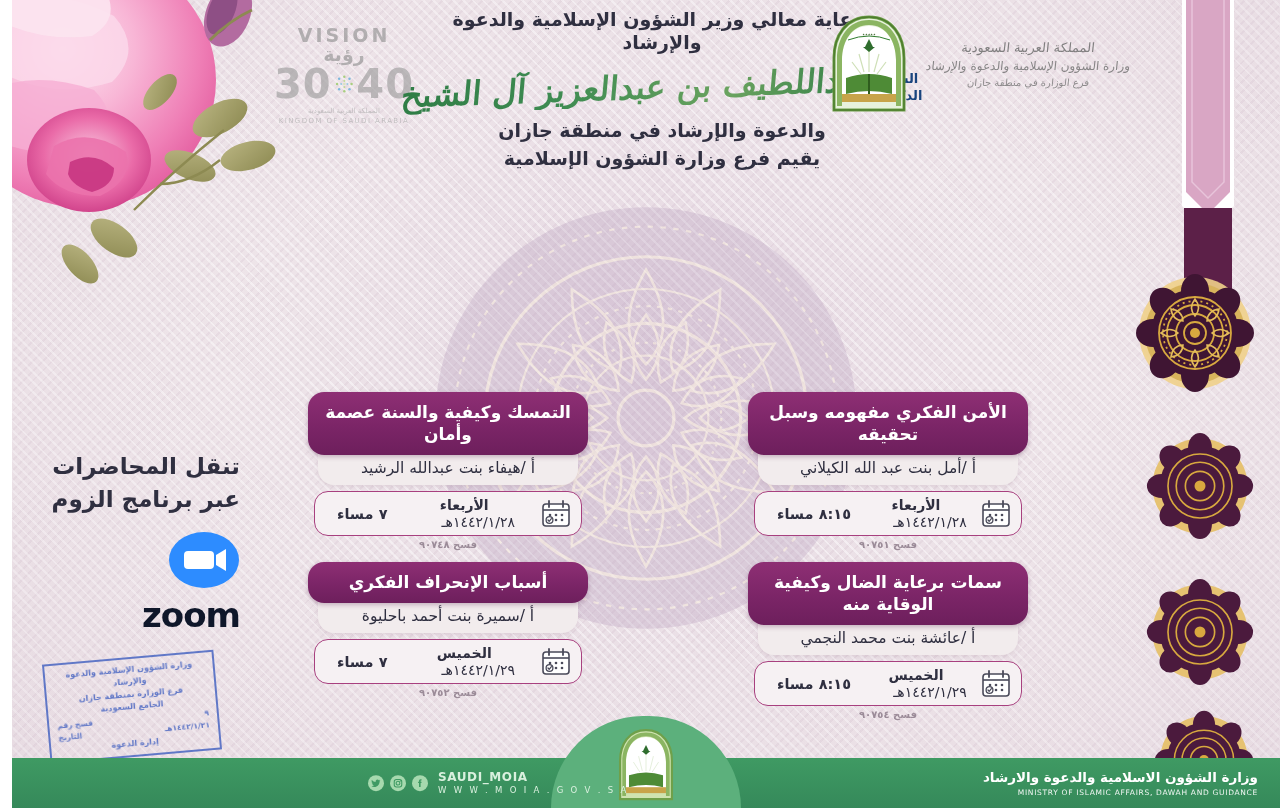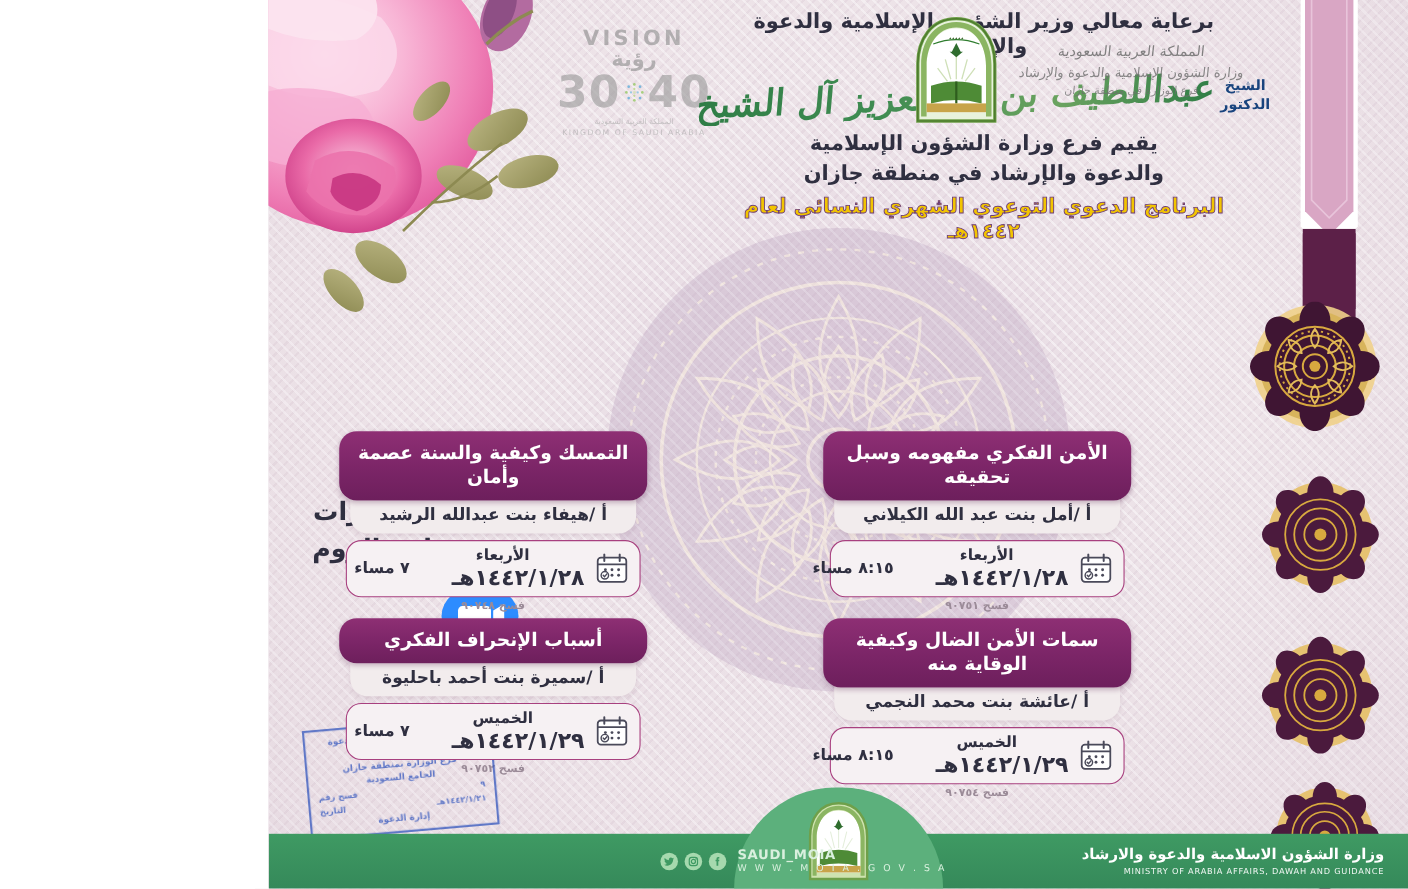--- a/index.html
+++ b/index.html
@@ -4,21 +4,21 @@
 <title>تأصيل الفكر</title>
 <style>
   * { box-sizing: border-box; margin: 0; padding: 0; }
   html, body {
     width: 1280px; height: 808px;
     overflow: hidden;
     font-family: "DejaVu Sans", "Liberation Sans", sans-serif;
   }
   #poster {
     position: relative;
-    width: 1036px; height: 808px;
+    width: 1268px; height: 808px;
     background: #ece2e8;
     overflow: hidden;
   }
 
   
   .bg-base {
     position: absolute; inset: 0;
     background:
       radial-gradient(circle at 50% 46%, #e6d7e2 0%, #eadfe6 28%, #efe6ea 55%, #f1e9ec 100%);
   }
@@ -171,38 +171,38 @@
     font-size: 17px; font-weight: 700;
     line-height: 1.3;
     box-shadow: 0 2px 5px rgba(80,20,70,.28);
     position: relative; z-index: 3;
   }
   .card-speaker {
     background: #f2eced;
     border-radius: 0 0 16px 16px;
     margin: -12px 10px 0;
     padding: 16px 10px 8px;
-    font-size: 15.5px; font-weight: 700; color: #2f2f40;
+    font-size: 15.5px; font-weight: 400; color: #2f2f40;
     position: relative; z-index: 2;
     box-shadow: 0 2px 4px rgba(120,80,110,.12);
   }
   .card-date {
     margin: 6px 6px 0;
     background: #f6f1f3;
     border: 1.6px solid #a8407f;
     border-radius: 14px;
     padding: 5px 10px;
     display: flex; align-items: center; justify-content: space-between;
     gap: 10px;
     position: relative; z-index: 2;
   }
   .cal-icon { flex: 0 0 auto; }
   .date-stack { line-height: 1.18; text-align: center; }
   .date-day { font-size: 14px; font-weight: 700; color: #2f2f40; }
-  .date-hij { font-size: 20px; font-weight: 700; color: #2f2f40; margin-left: 28px; }
+  .date-hij { font-size: 14px; font-weight: 400; color: #2f2f40; margin-left: 28px; }
   .date-time { font-size: 14.5px; font-weight: 700; color: #2f2f40; white-space: nowrap; margin-left: 12px; }
   .card-code {
     margin-top: 3px;
     font-size: 10px; color: #9b8b98; font-weight: 700;
     letter-spacing: .5px;
   }
 
   #card-1 { right: 692px; top: 392px; }
   #card-2 { right: 252px; top: 392px; }
   #card-3 { right: 692px; top: 562px; }
@@ -413,23 +413,22 @@
 
   <div class="header-block">
     <div class="h-patron">برعاية معالي وزير الشؤون الإسلامية والدعوة والإرشاد</div>
     <div class="name-row">
       <div class="name-prefix">
         <div>الشيخ</div>
         <div>الدكتور</div>
       </div>
       <div class="name-callig">عبداللطيف بن عبدالعزيز آل الشيخ</div>
     </div>
+    <div class="h-line">والدعوة والإرشاد في منطقة جازان</div>
     <div class="h-line">يقيم فرع وزارة الشؤون الإسلامية</div>
-    <div class="h-line">والدعوة والإرشاد في منطقة جازان</div>
-    <div class="h-prog">البرنامج الدعوي التوعوي الشهري النسائي لعام ١٤٤٢هـ</div>
   </div>
 
   <div class="ministry-top">
     <div class="ministry-callig">
       <div class="mc1">المملكة العربية السعودية</div>
       <div class="mc2">وزارة الشؤون الإسلامية والدعوة والإرشاد</div>
       <div class="mc3">فرع الوزارة في منطقة جازان</div>
     </div>
     <svg width="86" height="100" viewBox="0 0 86 100">
       <path d="M43 3 C20 3 8 22 8 44 L8 96 L78 96 L78 44 C78 22 66 3 43 3Z" fill="#e8f2dd" stroke="#6fa04a" stroke-width="3"></path>
@@ -544,21 +543,21 @@
       <div class="date-stack">
         <div class="date-day">الخميس</div>
         <div class="date-hij">١٤٤٢/١/٢٩هـ</div>
       </div>
       <div class="date-time">٧ مساء</div>
     </div>
     <div class="card-code">فسح ٩٠٧٥٢</div>
   </div>
 
   <div class="card" id="card-4">
-    <div class="card-title">سمات الأمن الضال وكيفية الوقاية منه</div>
+    <div class="card-title">سمات برعاية الضال وكيفية الوقاية منه</div>
     <div class="card-speaker">أ /عائشة بنت محمد النجمي</div>
     <div class="card-date">
       <svg class="cal-icon" width="30" height="28" viewBox="0 0 30 28">
         <rect x="2" y="4" width="26" height="22" rx="3" fill="#fff" stroke="#4a4a5a" stroke-width="1.6"></rect>
         <path d="M2 10 h26" stroke="#4a4a5a" stroke-width="1.6"></path>
         <path d="M8 1 v6 M22 1 v6" stroke="#4a4a5a" stroke-width="1.8" stroke-linecap="round"></path>
         <g fill="#4a4a5a">
             <circle cx="9" cy="15" r="1.3"></circle>
             <circle cx="15" cy="15" r="1.3"></circle>
             <circle cx="21" cy="15" r="1.3"></circle>
@@ -735,21 +734,21 @@
       <g>
           <path d="M43 23 l4 8 -4 3 -4-3Z" fill="#2f6d2e"></path>
           <path d="M37 31 l12 0 -6 5Z" fill="#2f6d2e"></path>
         </g>
       <path d="M20 64 Q43 56 66 64 L66 80 Q43 74 20 80Z" fill="#4e8b36"></path>
       <rect x="16" y="80" width="54" height="8" fill="#c8a44a"></rect>
     </svg>
 
     <div class="footer-right">
       <div class="fr-ar">وزارة الشؤون الاسلامية والدعوة والارشاد</div>
-      <div class="fr-en">MINISTRY OF ARABIA AFFAIRS, DAWAH AND GUIDANCE</div>
+      <div class="fr-en">MINISTRY OF ISLAMIC AFFAIRS, DAWAH AND GUIDANCE</div>
     </div>
 
     <div class="footer-left">
       <div class="social">
         <span class="soc-dot">
           <svg width="10" height="10" viewBox="0 0 16 16">
               <path d="M15 3.5c-.5.3-1.1.5-1.7.6.6-.4 1-1 1.2-1.7-.6.4-1.2.6-1.9.8A3 3 0 0 0 7.5 6 8.4 8.4 0 0 1 1.4 2.9a3 3 0 0 0 .9 4 2.9 2.9 0 0 1-1.3-.4 3 3 0 0 0 2.4 2.9 3 3 0 0 1-1.3 0 3 3 0 0 0 2.8 2A6 6 0 0 1 .6 12.7 8.4 8.4 0 0 0 5.2 14c5.5 0 8.5-4.6 8.5-8.5v-.4c.6-.4 1-1 1.3-1.6z" fill="#3f9a63"></path>
             </svg>
         </span>
         <span class="soc-dot">

